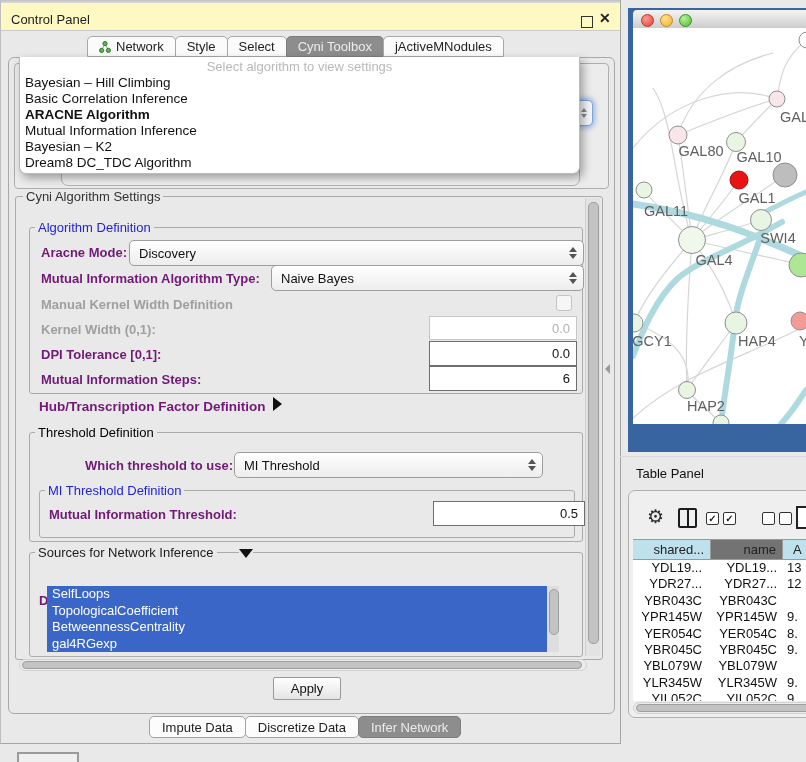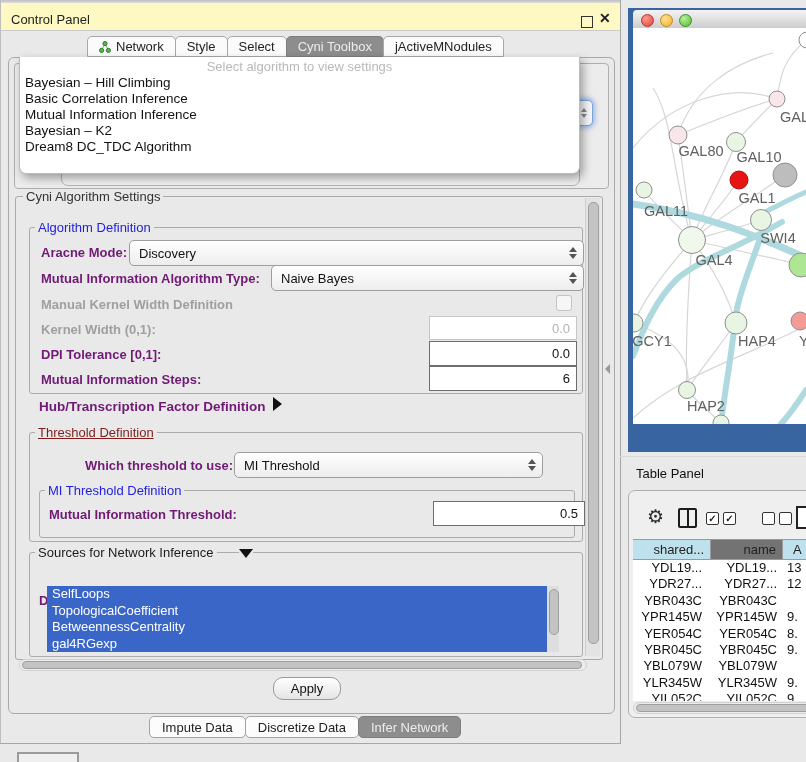--- a/index.html
+++ b/index.html
@@ -28,21 +28,21 @@
                  background:#f4f6f9;box-shadow:0 0 5px 2px rgba(100,150,220,.6);}
   
   .popup{left:18px;top:57px;width:559px;height:116px;background:#fff;border:1px solid #bbb;
          border-top:none;border-radius:0 0 7px 7px;box-shadow:3px 4px 10px rgba(0,0,0,.35);z-index:40;overflow:hidden;}
   .popup .ph{height:16px;line-height:16px;text-align:center;color:#b9b9b9;margin-top:2px;}
   .popup .it{height:16px;line-height:16px;padding-left:5px;color:#111;font-size:13.5px;white-space:nowrap;}
   .popup .it.bold{font-weight:bold;}
   
   .group{border:1px solid #ababab;border-radius:3px;}
   .gtitle{position:absolute;background:#e9e9e9;padding:0 3px;font-size:13px;white-space:nowrap;}
-  .blue{color:#2222dd;} .green{color:#7f1d1d;text-decoration:underline;}
+  .blue{color:#2222dd;} .green{color:#000000;}
   .lbl{font-weight:bold;color:#701a75;white-space:nowrap;}
   .lbl.dis{color:#9f9f9f;}
   
   .combo{background:linear-gradient(#ffffff,#ededed);border:1px solid #9e9e9e;border-radius:5px;
          display:flex;align-items:center;padding-left:9px;color:#111;}
   .stepper{position:absolute;right:6px;top:50%;transform:translateY(-50%);display:flex;flex-direction:column;gap:2px;}
   .tri-up{width:0;height:0;border-left:4px solid transparent;border-right:4px solid transparent;border-bottom:5px solid #555;}
   .tri-dn{width:0;height:0;border-left:4px solid transparent;border-right:4px solid transparent;border-top:5px solid #555;}
   .stepper.small .tri-up{border-left-width:3px;border-right-width:3px;border-bottom-width:4px;border-bottom-color:#888;}
   .stepper.small .tri-dn{border-left-width:3px;border-right-width:3px;border-top-width:4px;border-top-color:#888;}
@@ -51,21 +51,21 @@
           padding-right:6px;color:#111;}
   .tfield.dis{border-color:#c6c6c6;color:#b2b2b2;}
   .cbox{width:14px;height:14px;border:1px solid #c4c4c4;border-radius:3px;background:#f6f6f6;}
   
   .attr-list{background:#3a66c8;overflow:hidden;}
   .attr-list .row{height:16.5px;line-height:16.5px;color:#fff;padding-left:5px;}
   .vscroll-track{background:#e3e3e3;border-left:1px solid #cfcfcf;}
   .thumb{background:#c3c3c3;border:1px solid #9e9e9e;border-radius:5px;}
   .hscroll{background:#ececec;border:1px solid #d2d2d2;border-radius:6px;}
   
-  .button{background:linear-gradient(#ffffff,#e4e4e4);border:1px solid #999;border-radius:10px;
+  .button{background:linear-gradient(#ffffff,#e4e4e4);border:1px solid #999;border-radius:2px;
           display:flex;align-items:center;justify-content:center;color:#111;}
   .btab{height:20px;display:flex;align-items:center;justify-content:center;padding:0 12px;background:#fcfcfc;
         border:1px solid #a3a3a3;margin-right:-1px;border-radius:5px;color:#222;}
   .btab.sel{background:#8d8d8d;color:#ececec;border-color:#7d7d7d;}
   
   .net-frame{left:628px;top:8px;width:178px;height:444px;background:#38659f;}
   .net-titlebar{left:633px;top:10px;width:173px;height:18px;background:linear-gradient(#f4f4f4,#cdcdcd);
                 border-radius:4px 0 0 0;border-bottom:1px solid #a9a9a9;}
   .light{position:absolute;top:4px;width:11px;height:11px;border-radius:50%;}
   .net-canvas{left:633px;top:28px;width:173px;height:396px;background:#fff;overflow:hidden;}
@@ -132,20 +132,21 @@
     <span class="stepper small" style="right:5px;">
         <span class="tri-up"></span>
         <span class="tri-dn"></span>
       </span>
   </div>
 
   <div class="abs popup">
     <div class="ph">Select algorithm to view settings</div>
     <div class="it">Bayesian – Hill Climbing</div>
     <div class="it">Basic Correlation Inference</div>
+    <div class="it bold">ARACNE Algorithm</div>
     <div class="it">Mutual Information Inference</div>
     <div class="it">Bayesian – K2</div>
     <div class="it">Dream8 DC_TDC Algorithm</div>
   </div>
 
   <div class="abs group" style="left:14px;top:196px;width:586px;height:462px;"></div>
   <span class="gtitle" style="left:22px;top:189px;color:#333;">Cyni Algorithm Settings</span>
 
   <div class="abs vscroll-track" style="left:584px;top:198px;width:14px;height:458px;">
     <div class="thumb" style="position:absolute;left:2px;top:4px;width:9px;height:440px;"></div>

